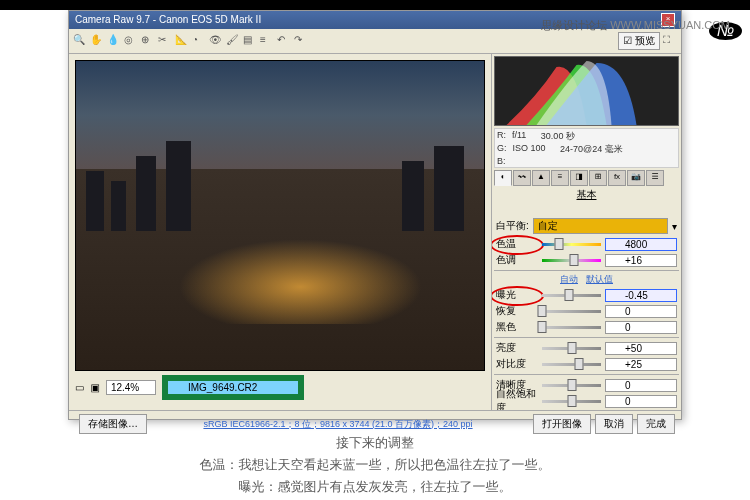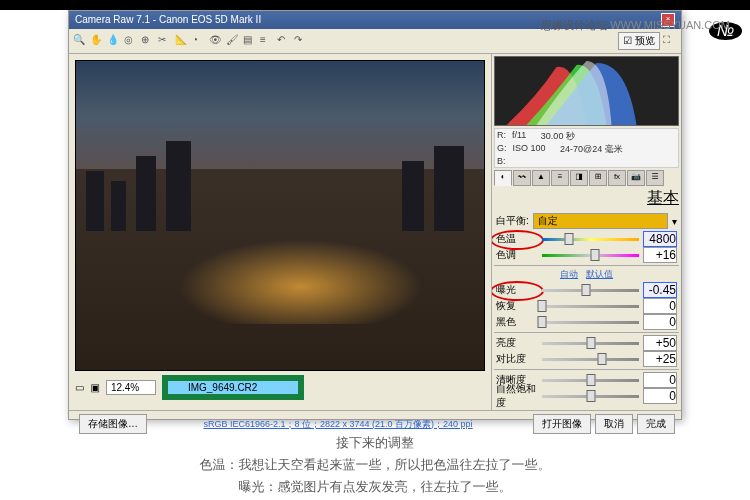--- a/index.html
+++ b/index.html
@@ -26,50 +26,50 @@
 .zoom{border:1px solid #999;background:#fff;padding:1px 4px;width:40px}
 .fname{border:6px solid #15803d;background:#7dd3fc;padding:1px 20px;flex:0 0 90px}
 .right-panel{width:185px;background:#ece9d8;border-left:1px solid #aaa;padding:2px;overflow:hidden}
 .histo{height:68px;background:#222;border:1px solid #666;position:relative;margin-bottom:2px}
 .histo svg{width:100%;height:100%}
 .exif{font-size:9px;color:#333;padding:1px 2px;border:1px solid #ccc;background:#f4f4f4;margin-bottom:2px}
 .exif-row{display:flex;gap:6px}
 .tabs{display:flex;gap:1px;margin-bottom:2px}
 .tab-ico{width:16px;height:14px;background:#d4d0c8;border:1px solid #999;font-size:8px;text-align:center;line-height:12px}
 .tab-ico.active{background:#f4f4f4;border-bottom-color:#f4f4f4}
-.basic-lbl{text-align:right;font-size:16px;text-decoration:underline;margin-bottom:2px}
+.basic-lbl{text-align:center;font-size:10px;text-decoration:underline;margin-bottom:14px}
 .wb-row{display:flex;align-items:center;gap:4px;font-size:10px;padding:2px}
 .wb-sel{flex:1;border:1px solid #999;background:#eab308;padding:0 4px;font-size:10px}
 .slider-row{display:flex;align-items:center;height:16px;font-size:10px;padding:0 2px;position:relative}
 .s-label{width:42px}
 .s-track{flex:1;height:3px;background:linear-gradient(90deg,#ccc,#888);position:relative;margin:0 4px}
 .s-track.temp{background:linear-gradient(90deg,#06c,#ff6,#fa0)}
 .s-track.tint{background:linear-gradient(90deg,#0a0,#ccc,#f0f)}
 .s-thumb{position:absolute;width:7px;height:10px;background:#e0e0e0;border:1px solid #666;top:-5px;transform:translateX(-50%)}
-.s-val{width:32px;border:1px solid #999;background:#fff;text-align:right;padding:0 0;font-size:12px}
+.s-val{width:32px;border:1px solid #999;background:#fff;text-align:left;padding:0 19px;font-size:10px}
 .s-val.hl{border-color:#36f;background:#eef}
 .divider{height:1px;background:#aaa;margin:2px 0}
 .sub-links{text-align:center;font-size:9px;color:#36c;margin:1px 0}
 .sub-links span{text-decoration:underline;margin:8px 4px}
 .circle{position:absolute;border:2px solid #d00;border-radius:50%;pointer-events:none}
 .bottom-bar{border-top:1px solid #aaa;padding:3px 6px;display:flex;align-items:center;font-size:10px}
 .meta-link{flex:1;text-align:center;color:#36c;text-decoration:underline;font-size:9px}
 .btn{border:1px solid #999;background:#f0f0f0;padding:2px 8px;font-size:10px;margin-left:4px}
 .caption{text-align:center;color:#5a5a5a;font-size:13px;padding:12px 40px;line-height:1.7}
 </style>
 </head>
 <body>
 
 <div class="page">
 <div class="watermark"><span class="wm-cn">思缘设计论坛</span> <span>WWW.MISSYUAN.COM</span></div>
 <div class="wm-n">№</div>
 
 <div class="app">
  <div class="titlebar">
-  <span>Camera Raw 7.1 - Canon EOS 5D Mark II</span>
+  <span>Camera Raw 9.7 - Canon EOS 5D Mark II</span>
   <span class="tb-close">×</span>
  </div>
  <div class="toolbar">
   <span class="tool-ico">🔍</span>
   <span class="tool-ico">✋</span>
   <span class="tool-ico">💧</span>
   <span class="tool-ico">◎</span>
   <span class="tool-ico">⊕</span>
   <span class="tool-ico">✂</span>
   <span class="tool-ico">📐</span>
@@ -203,21 +203,21 @@
     <div class="s-track">
               <div class="s-thumb" style="left:50%"></div>
             </div>
     <span class="s-val">0</span>
    </div>
 
   </div>
  </div>
  <div class="bottom-bar">
   <span class="btn">存储图像…</span>
-  <span class="meta-link">sRGB IEC61966-2.1；8 位；2822 x 3744 (21.0 百万像素)；240 ppi</span>
+  <span class="meta-link">sRGB IEC61966-2.1；8 位；9816 x 3744 (21.0 百万像素)；240 ppi</span>
   <span class="btn">打开图像</span>
   <span class="btn">取消</span>
   <span class="btn">完成</span>
  </div>
 </div>
 
 <div class="caption">
  <div>接下来的调整</div>
  <div>色温：我想让天空看起来蓝一些，所以把色温往左拉了一些。</div>
  <div>曝光：感觉图片有点发灰发亮，往左拉了一些。</div>

